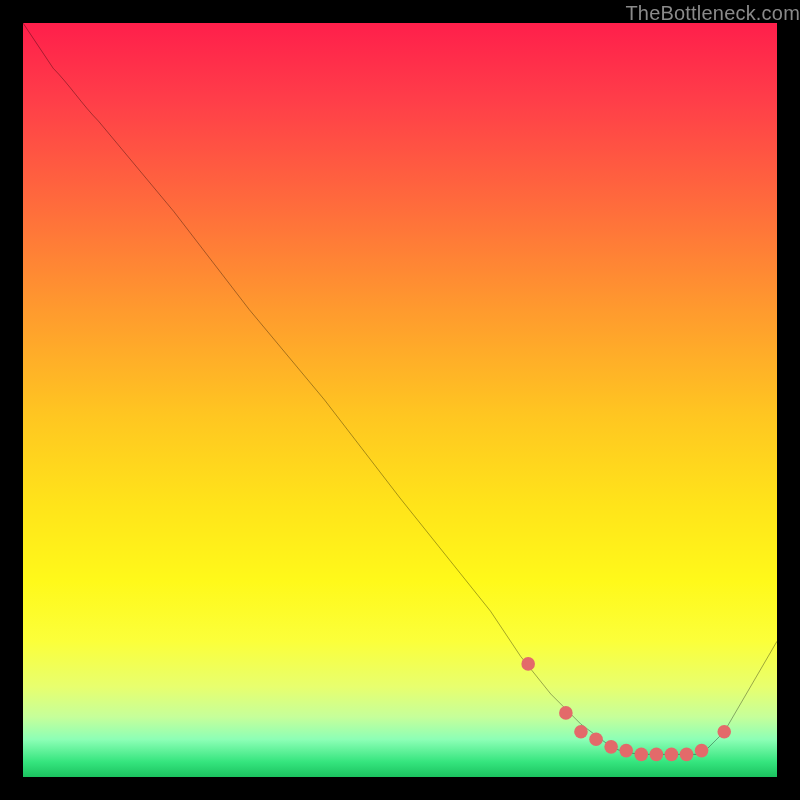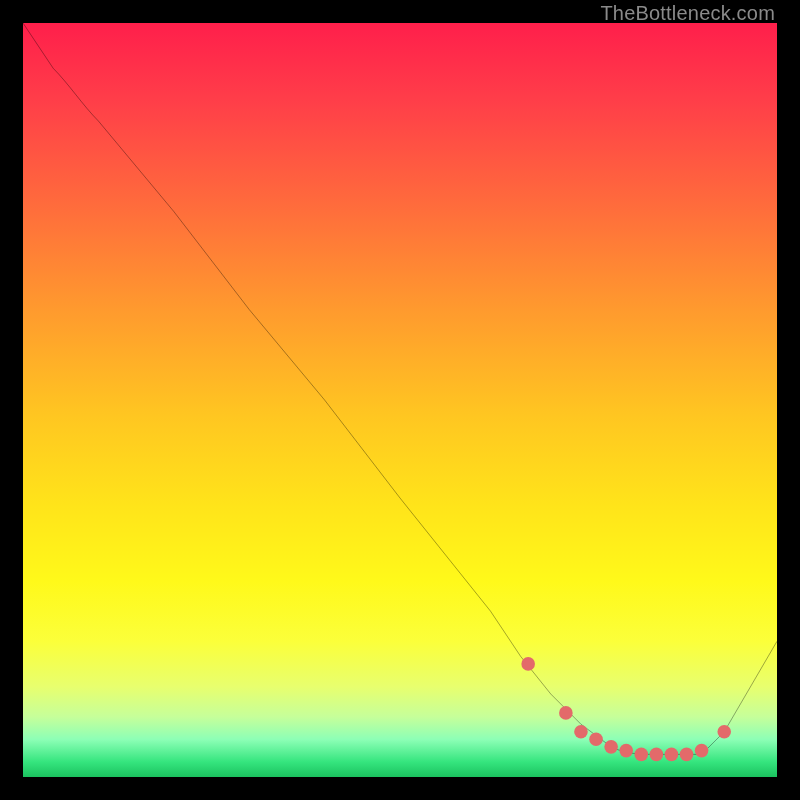--- a/index.html
+++ b/index.html
@@ -46,21 +46,21 @@
   }
   svg.curve {
     position: absolute;
     inset: 0;
     width: 100%;
     height: 100%;
   }
   .watermark {
     position: absolute;
     top: 2px;
-    right: 25px;
+    right: 0;
     color: #8a8a8a;
     font-size: 20px;
     letter-spacing: 0.2px;
     user-select: none;
   }
 </style>
 </head>
 <body>
 
 <div class="stage">

